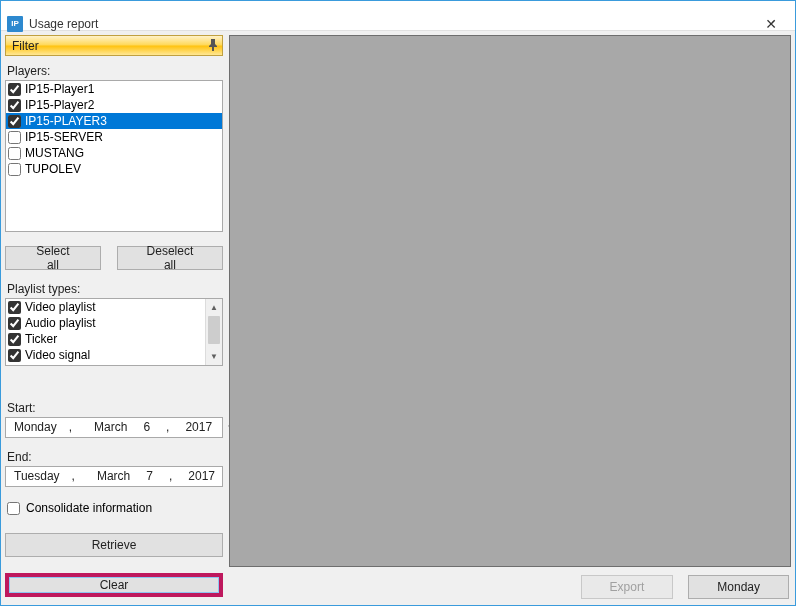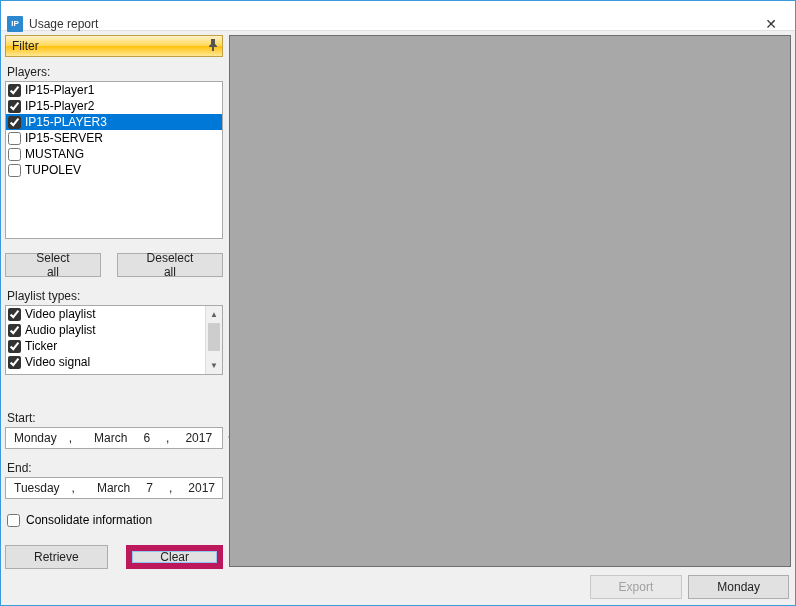--- a/index.html
+++ b/index.html
@@ -124,36 +124,36 @@
   left: 2px; right: 2px; top: 0; height: 28px;
   background: #cdcdcd;
   border-radius: 1px;
 }
 
 .btn-row {
   display: flex;
   gap: 8px;
   margin: 14px 0 4px 0;
 }
-.btn-row.end { margin-top: 10px; }
+.btn-row.end { margin-top: 10px; flex-direction: column; }
 .btn {
   height: 24px;
   min-width: 74px;
   padding: 0 28px;
   background: #e1e1e1;
   border: 1px solid #adadad;
   font-size: 12px;
   color: #222;
   display: flex;
   align-items: center;
   justify-content: center;
   cursor: pointer;
 }
 .btn.wide { min-width: 80px; }
-.btn.focus { border: 6px solid #be185d; box-shadow: inset 0 0 0 1px #8ec7f2; text-align: right; }
+.btn.focus { border: 4px solid #be185d; box-shadow: inset 0 0 0 1px #8ec7f2; text-align: right; }
 .btn:disabled, .btn.disabled { color: #a0a0a0; background: #e9e9e9; border-color: #c8c8c8; cursor: default; }
 
 .spacer { flex: 1; }
 
 .date-field {
   height: 22px;
   background: #fff;
   border: 1px solid #a9a9a9;
   display: flex;
   align-items: center;
@@ -190,21 +190,21 @@
 }
 .preview-area {
   flex: 1;
   background: #a8a8a8;
   border: 1px solid #6e6e6e;
   margin-bottom: 6px;
 }
 .bottom-buttons {
   display: flex;
   justify-content: flex-end;
-  gap: 6px;
+  gap: 15px;
   padding: 2px 2px 2px 0;
 }
 </style>
 </head>
 <body>
 
 <div class="titlebar">
   <div class="title-icon">IP</div>
   <div class="title-text">Usage report</div>
   <div class="title-close">✕</div>

